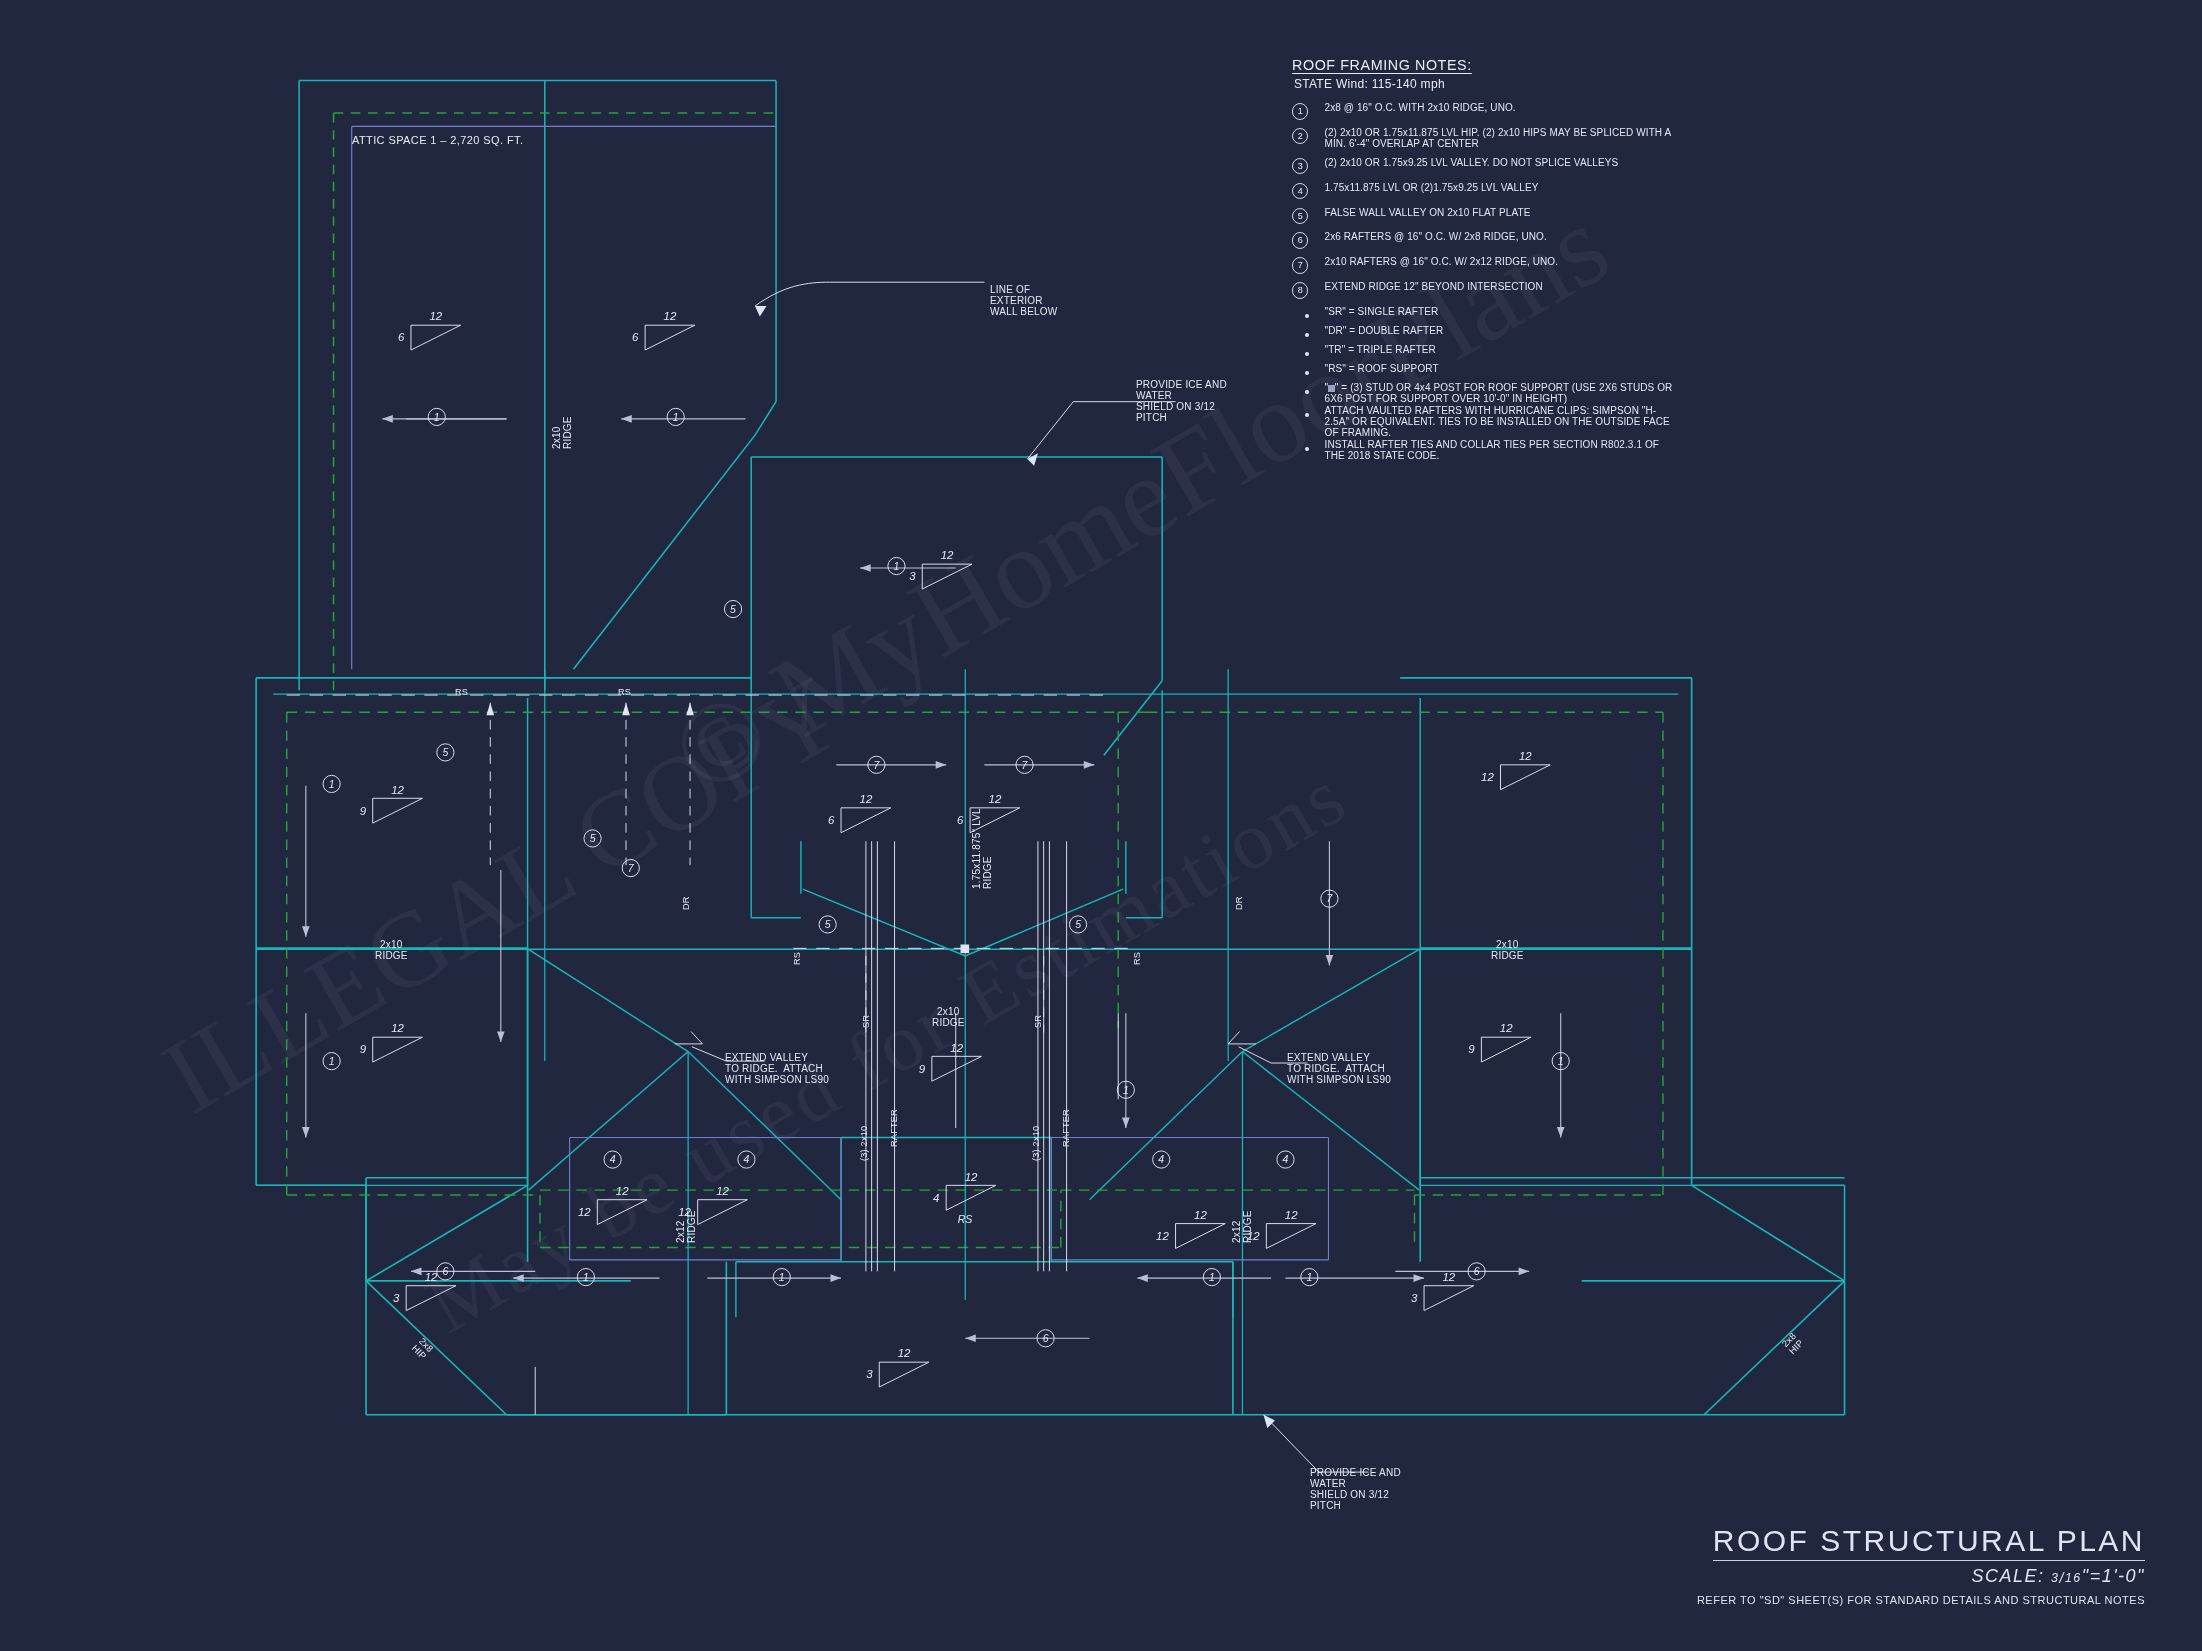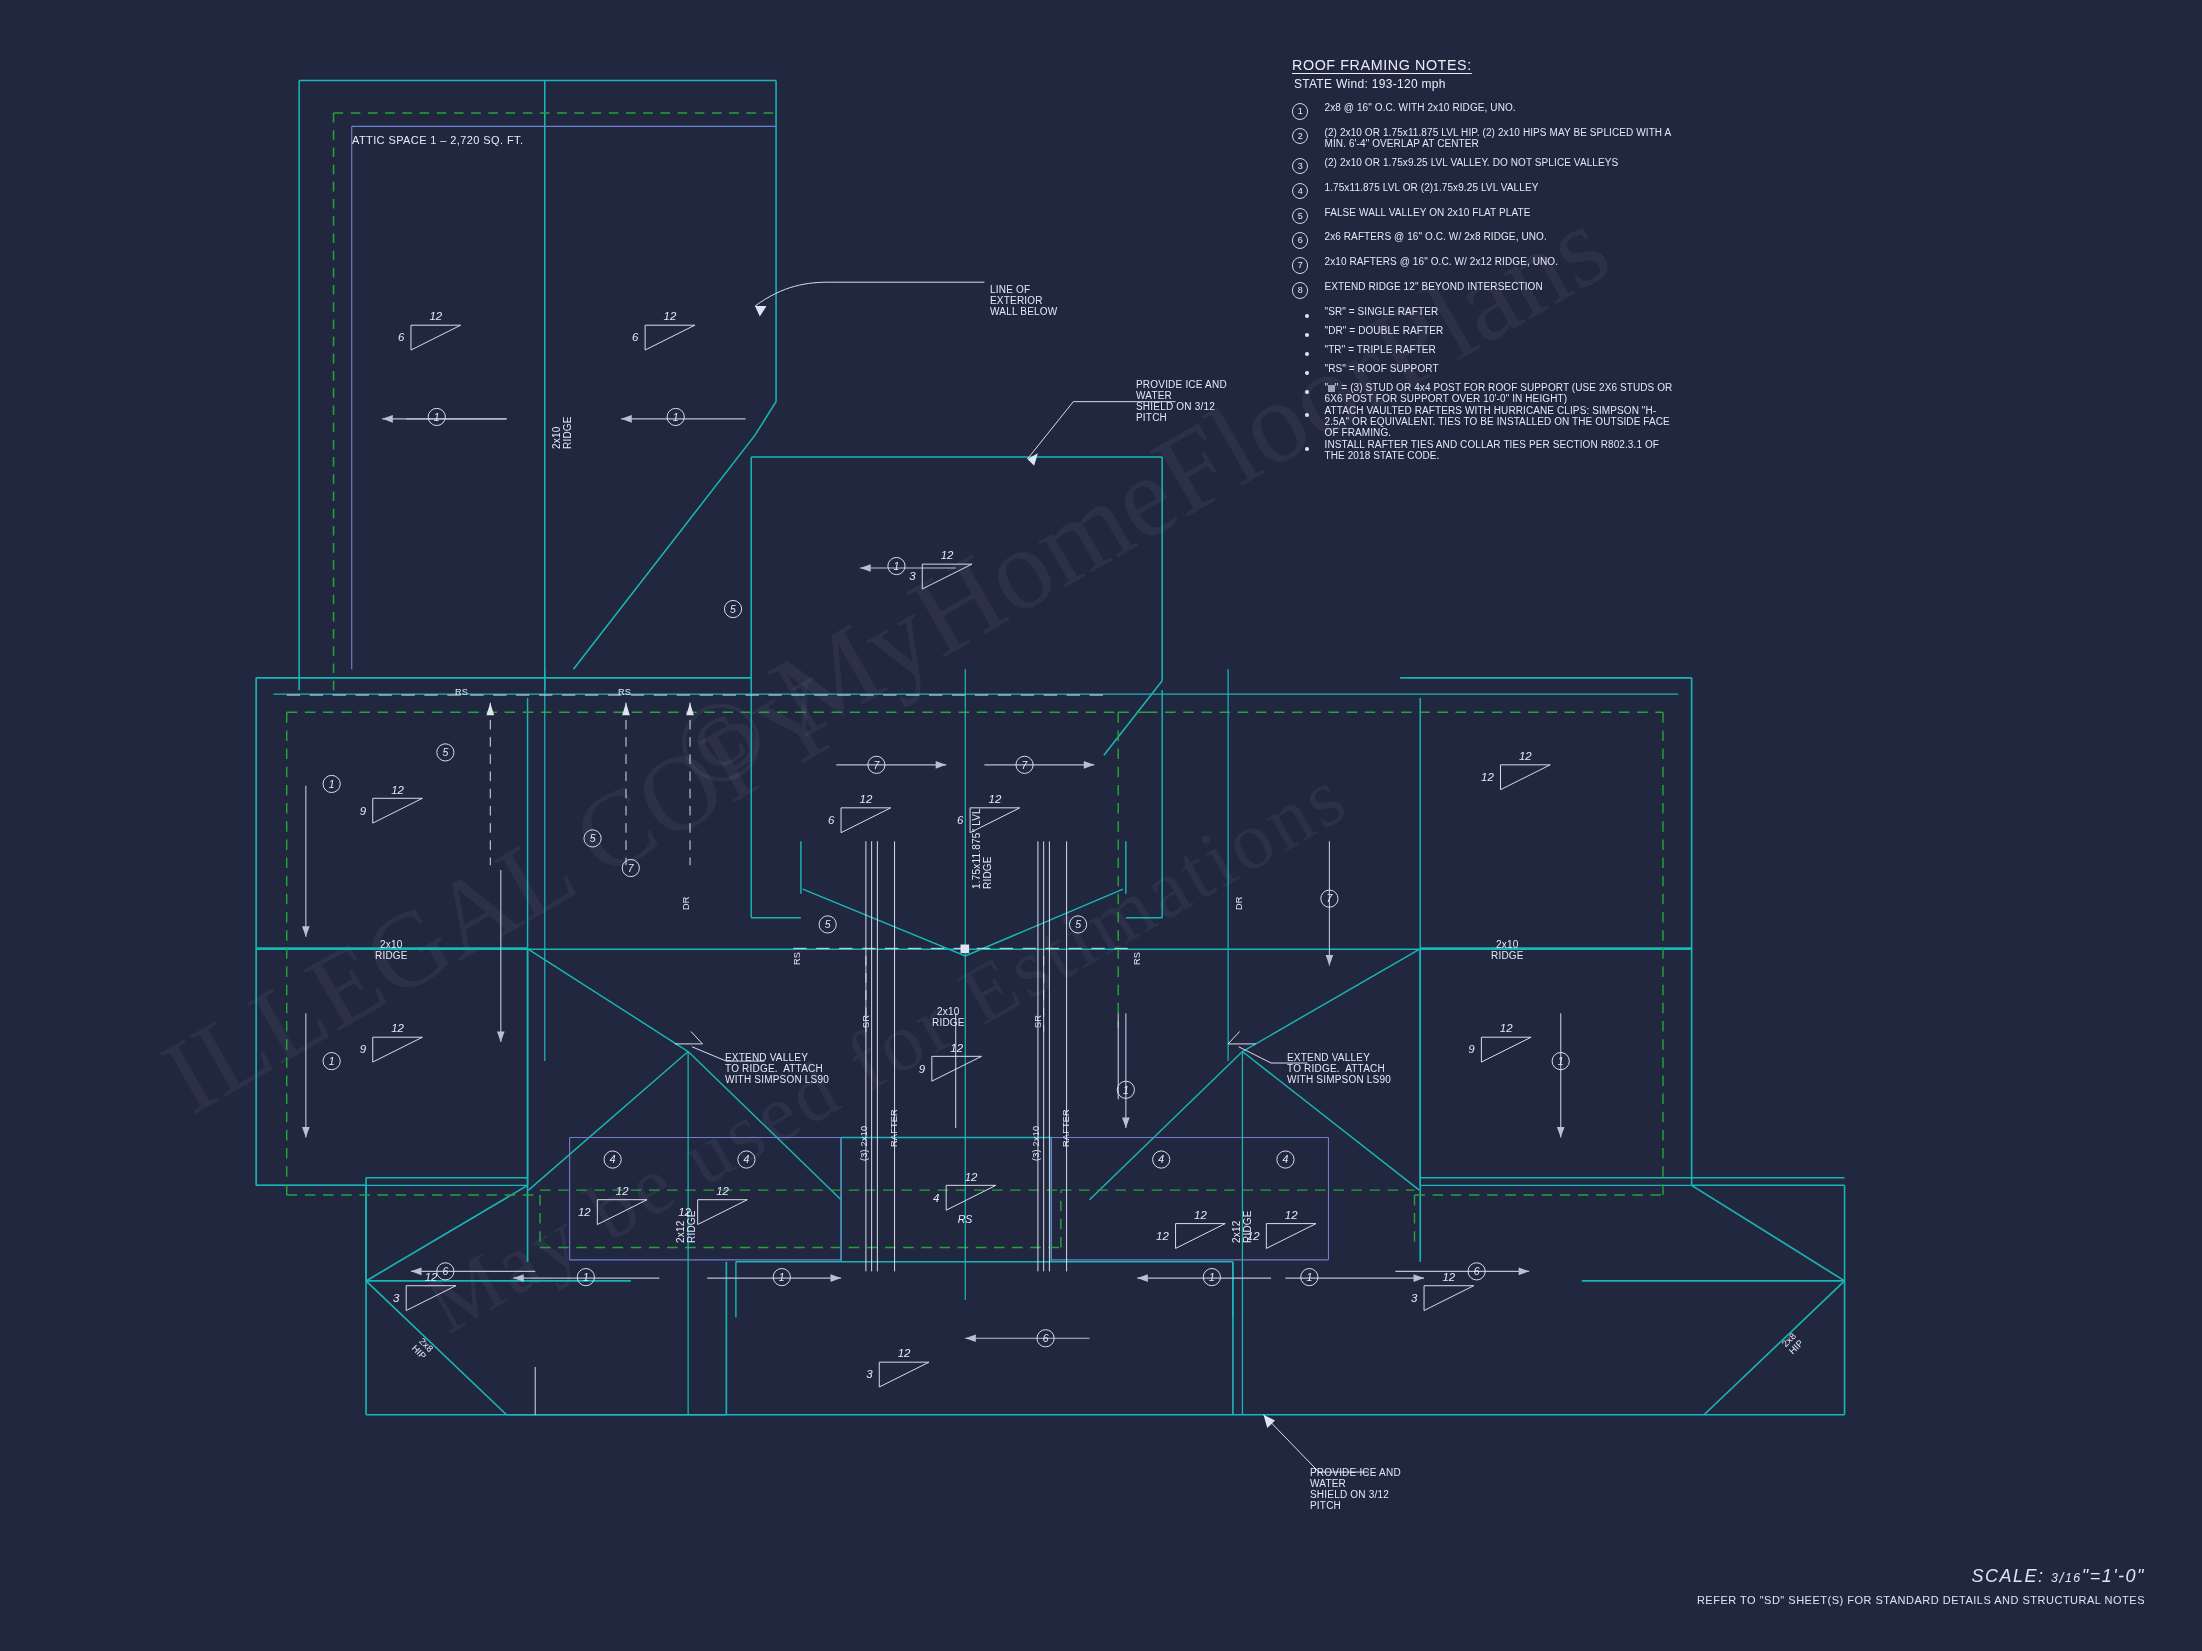--- a/index.html
+++ b/index.html
@@ -576,21 +576,21 @@
   <div class="anno sm rot90" style="left:1031px;top:1161px;">(3) 2x10</div>
   <div class="anno sm rot90" style="left:1061px;top:1147px;">RAFTER</div>
 
   <div class="anno sm c rot45" style="left:424px;top:1336px;">2x8
 HIP</div>
   <div class="anno sm c rotm45" style="left:1780px;top:1342px;">2x8
 HIP</div>
 
   <div class="notes">
     <div class="notes-title">ROOF FRAMING NOTES:</div>
-    <div class="notes-sub">STATE Wind: 193-120 mph</div>
+    <div class="notes-sub">STATE Wind: 115-140 mph</div>
     <div id="numbered-notes">
         <div class="note-row">
           <div class="note-num"><span class="circ">1</span></div>
           <div class="note-txt">2x8 @ 16" O.C. WITH 2x10 RIDGE, UNO.</div>
         </div>
         <div class="note-row">
           <div class="note-num"><span class="circ">2</span></div>
           <div class="note-txt">(2) 2x10 OR 1.75x11.875 LVL HIP. (2) 2x10 HIPS MAY BE SPLICED WITH A MIN. 6'-4" OVERLAP AT CENTER</div>
         </div>
         <div class="note-row">
@@ -644,20 +644,21 @@
           <div class="note-txt">ATTACH VAULTED RAFTERS WITH HURRICANE CLIPS: SIMPSON "H-2.5A" OR EQUIVALENT. TIES TO BE INSTALLED ON THE OUTSIDE FACE OF FRAMING.</div>
         </div>
         <div class="bullet-row">
           <div class="bullet-dot"><i></i></div>
           <div class="note-txt">INSTALL RAFTER TIES AND COLLAR TIES PER SECTION R802.3.1 OF THE 2018 STATE CODE.</div>
         </div>
       </div>
   </div>
 
   <div class="title-block">
+    <div class="tb-main">ROOF STRUCTURAL PLAN</div>
     <div class="tb-scale">
       <span>SCALE:</span>
       <span class="frac"><sup>3</sup>/<sub>16</sub></span><span>"=1'-0"</span>
     </div>
     <div class="tb-ref">REFER TO "SD" SHEET(S) FOR STANDARD DETAILS AND STRUCTURAL NOTES</div>
   </div>
 
 </div>
 
 

